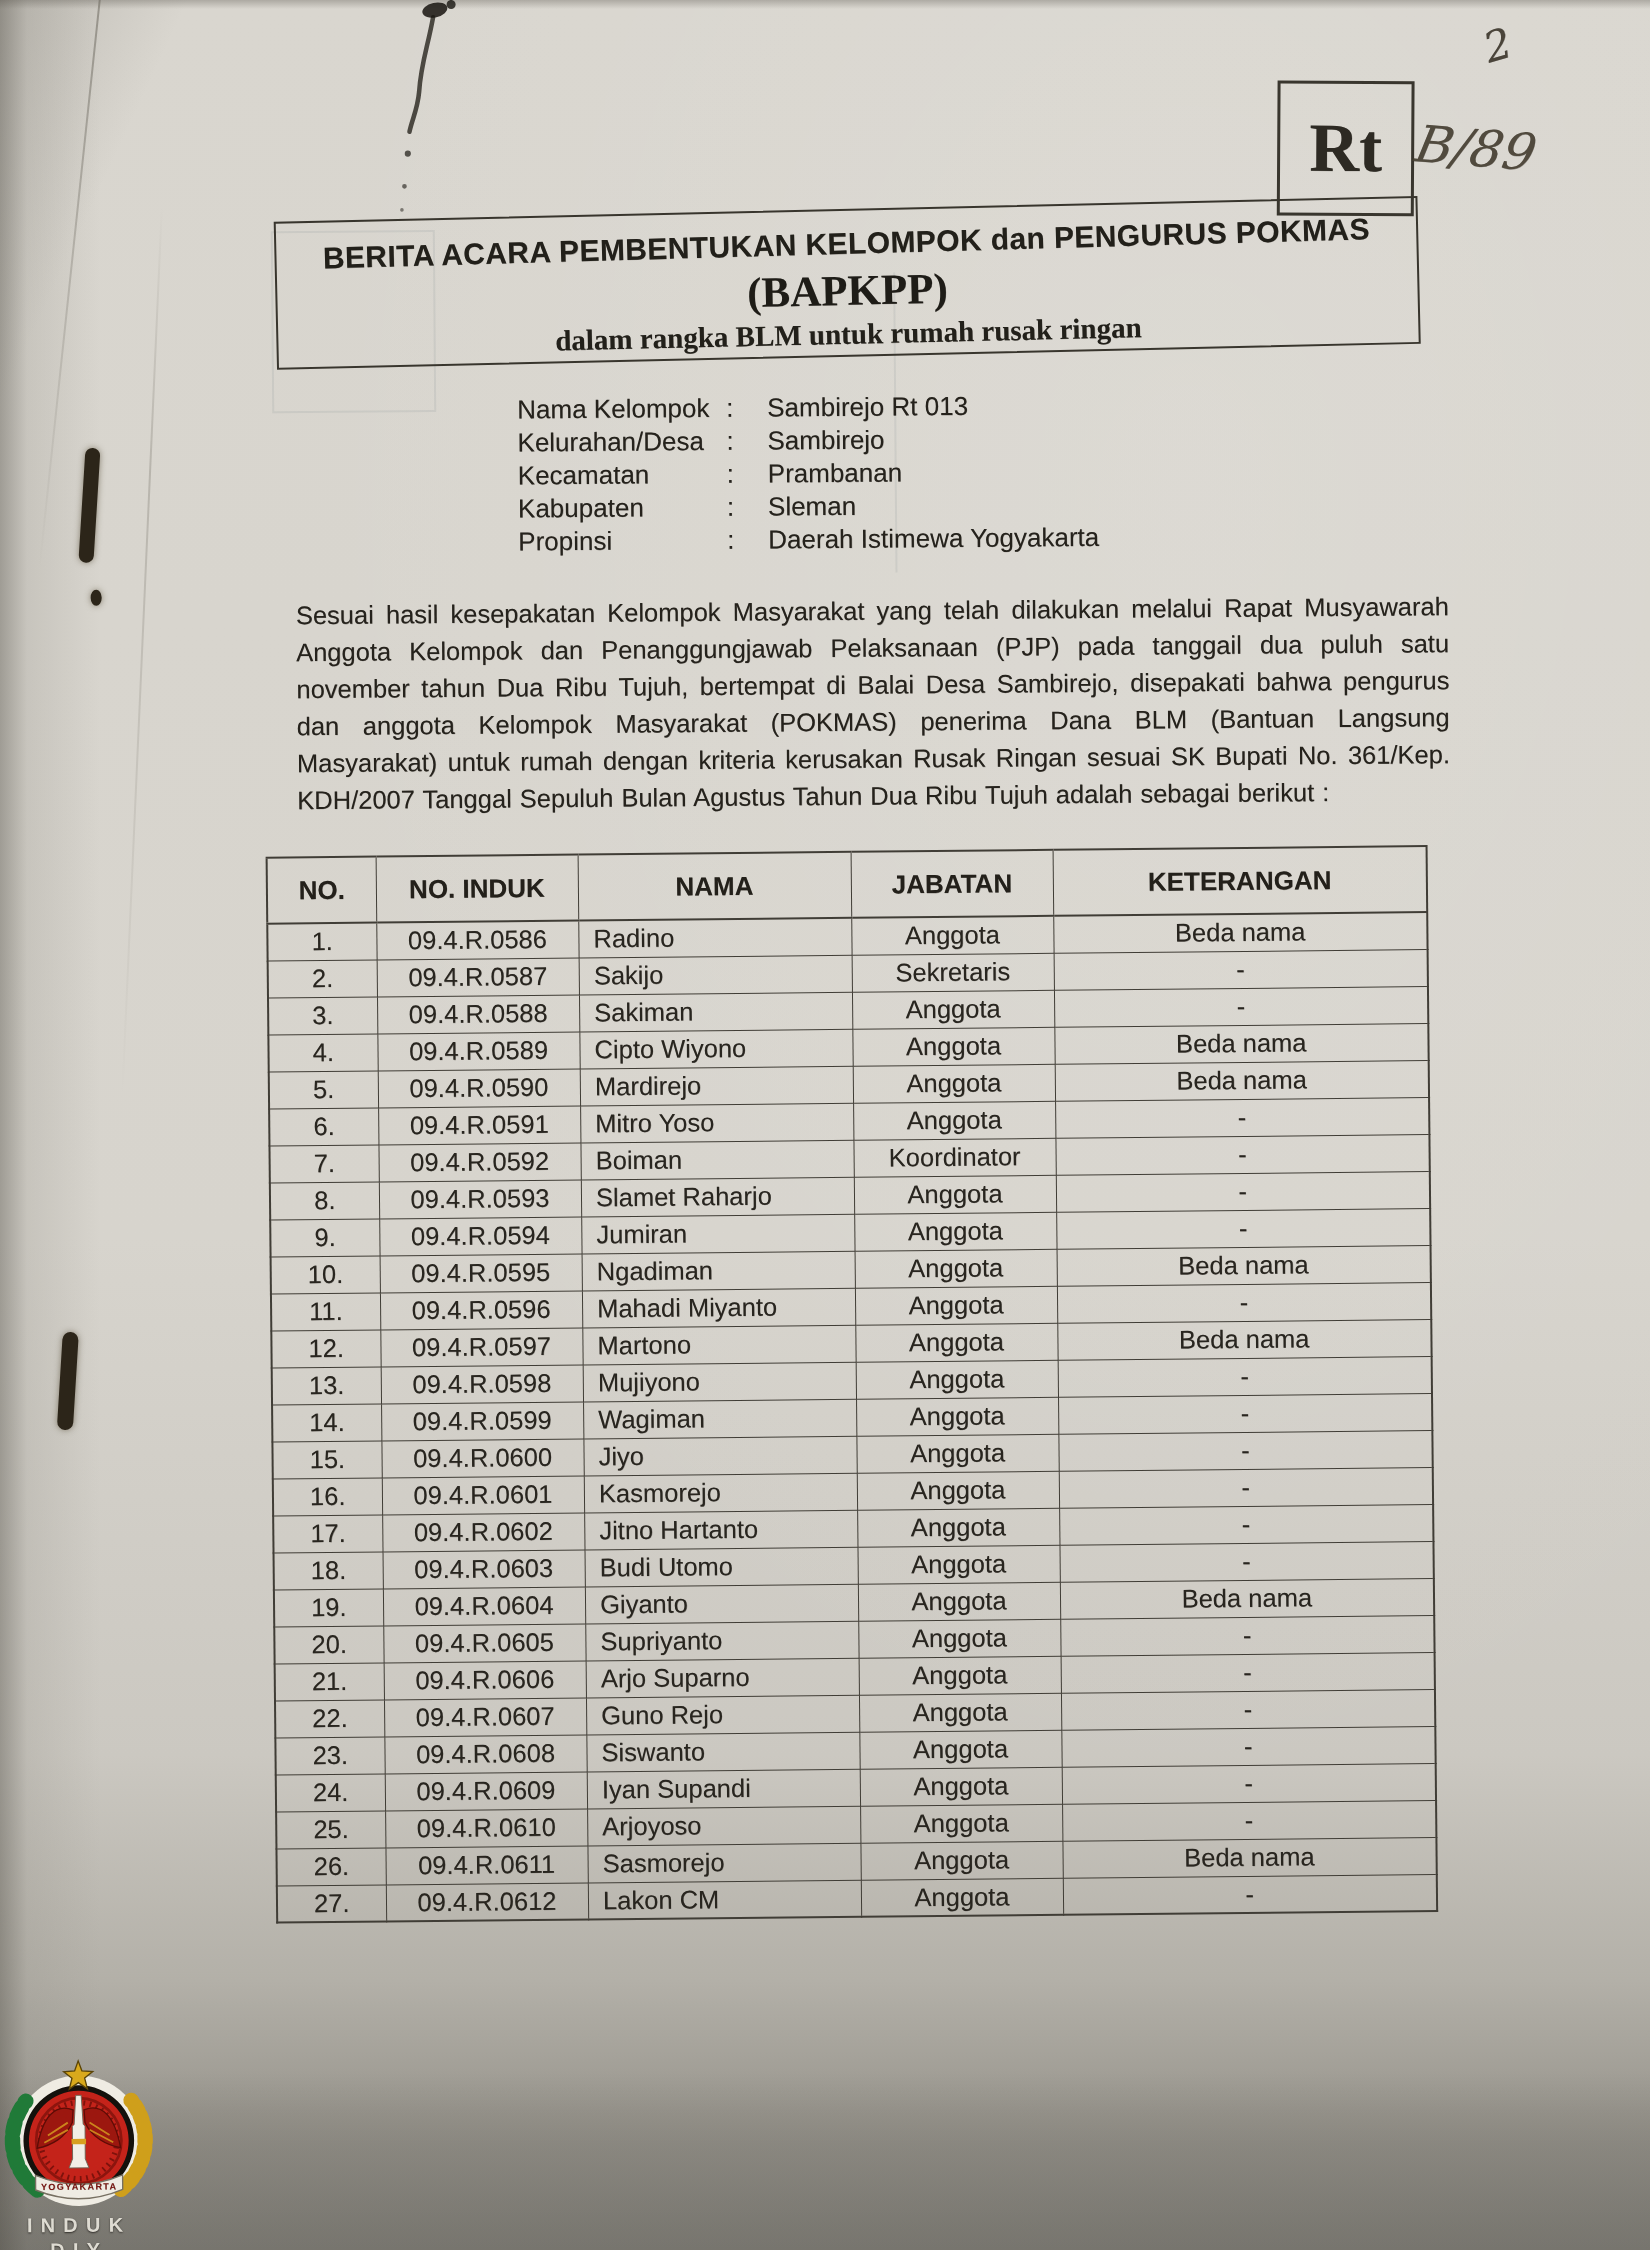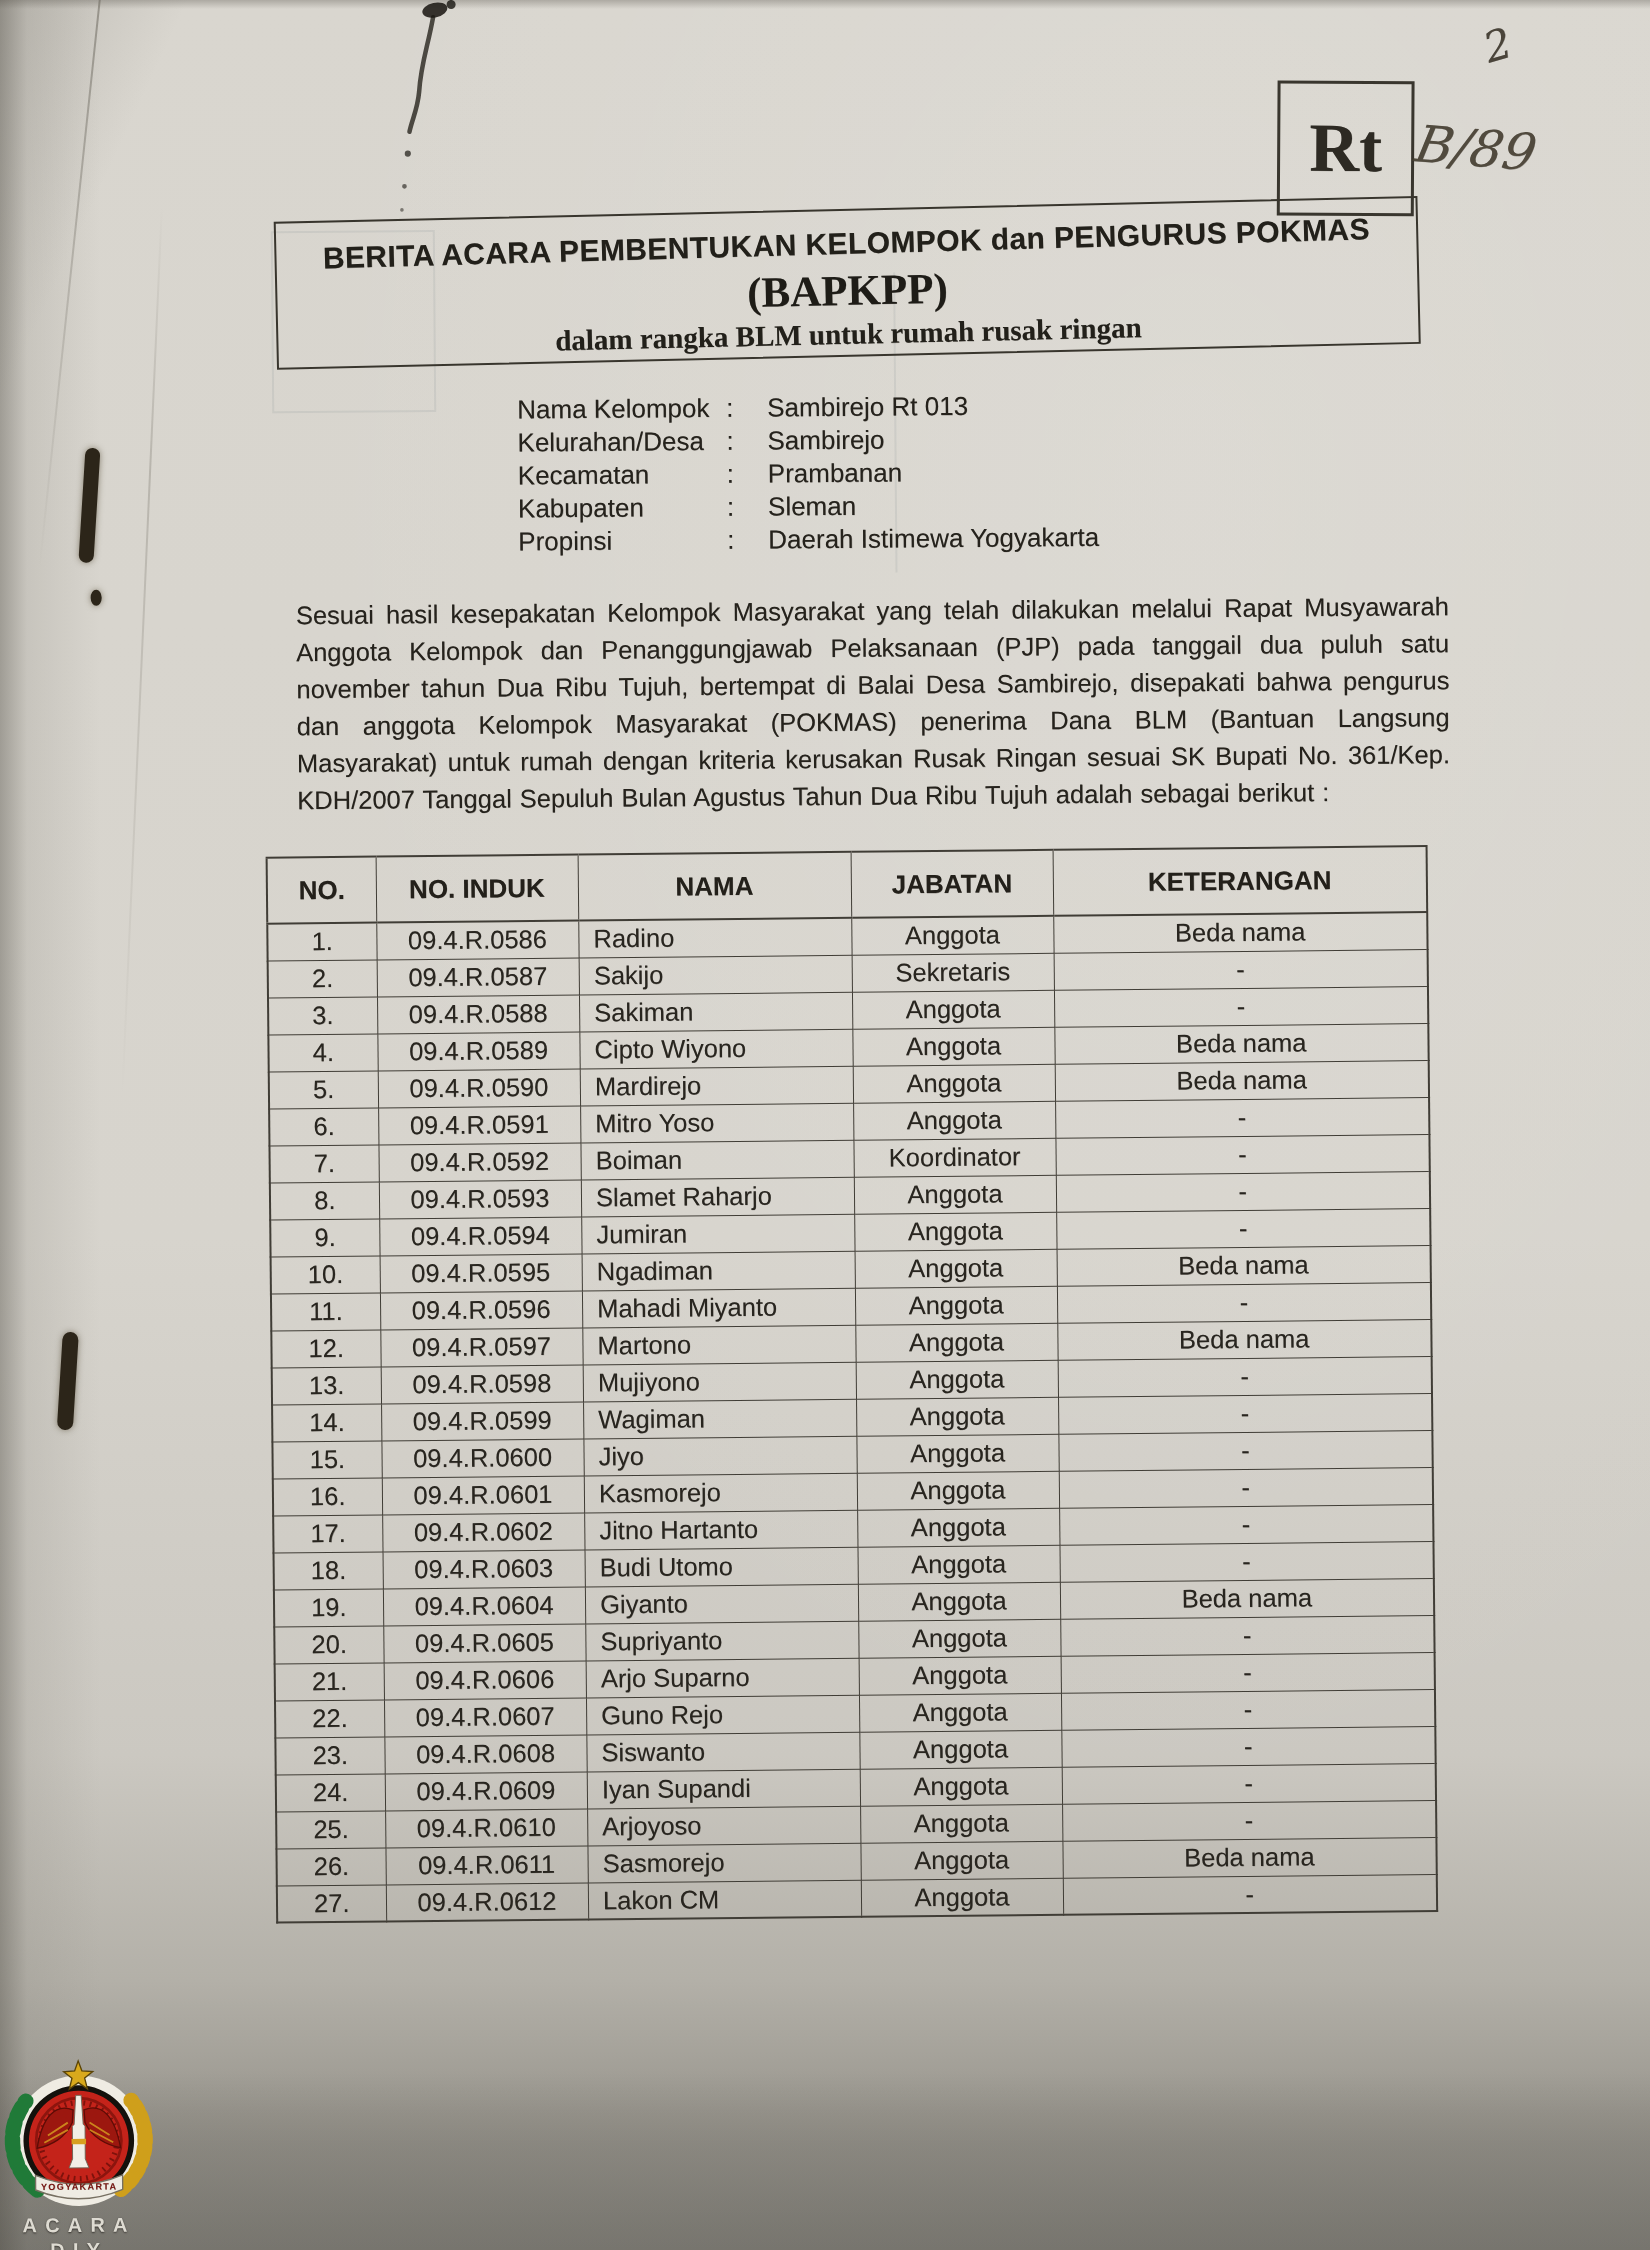--- a/index.html
+++ b/index.html
@@ -355,18 +355,18 @@
       <circle cx="86" cy="92" r="42" fill="none" stroke="#7d120c" stroke-width="6" stroke-dasharray="2 5"></circle>
       <path d="M80,58 C60,50 46,66 40,100 C56,97 72,88 79,72 Z" fill="#9c170f" stroke="#5e0c06" stroke-width="1.5"></path>
       <path d="M92,58 C112,50 126,66 132,100 C116,97 100,88 93,72 Z" fill="#9c170f" stroke="#5e0c06" stroke-width="1.5"></path>
       <path d="M48,94 L74,80 M52,86 L74,72 M120,86 L98,72 M124,94 L98,80" stroke="#d8a020" stroke-width="2" opacity=".8"></path>
       <polygon points="83,42 89,42 91,74 93,76 93,112 97,122 75,122 79,112 79,76 81,74" fill="#f2efe6" stroke="#6b6354" stroke-width="1"></polygon>
       <rect x="78" y="90" width="16" height="6" fill="#d8a020"></rect>
       <polygon points="86,4 90,15 102,16 93,23 96,35 86,28 76,35 79,23 70,16 82,15" fill="#d9a91c" stroke="#5a4408" stroke-width="1.5"></polygon>
       <path d="M38,130 Q86,150 134,130 L134,146 Q86,166 38,146 Z" fill="#efece3" stroke="#777062" stroke-width="1.5"></path>
       <text x="86" y="146" text-anchor="middle" font-size="10" font-weight="bold" fill="#7a1410" letter-spacing="1.5">YOGYAKARTA</text>
     </svg>
-    <div class="logo-org">ACARA</div>
+    <div class="logo-org">INDUK</div>
     <div class="logo-region">DIY</div>
   </div>
 
 </div>
 
 
 </body></html>

